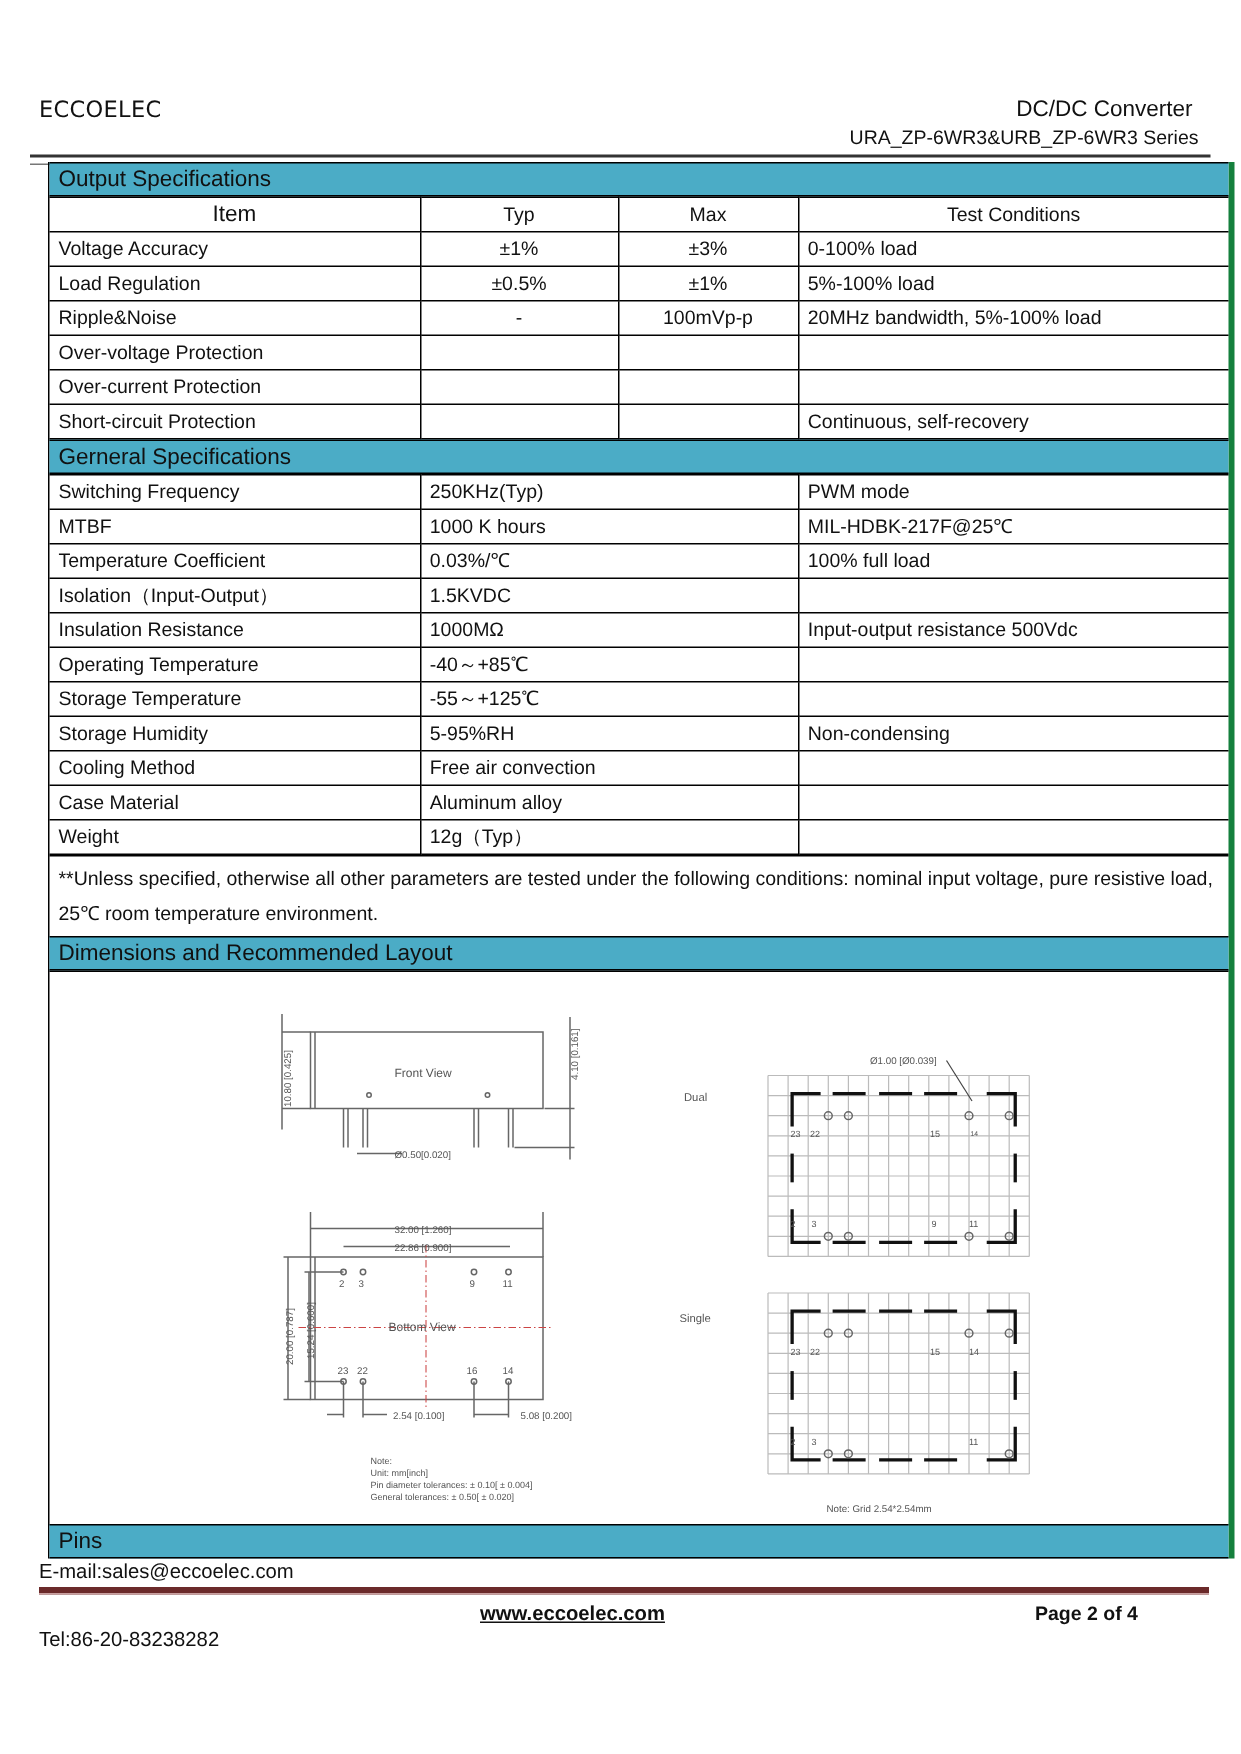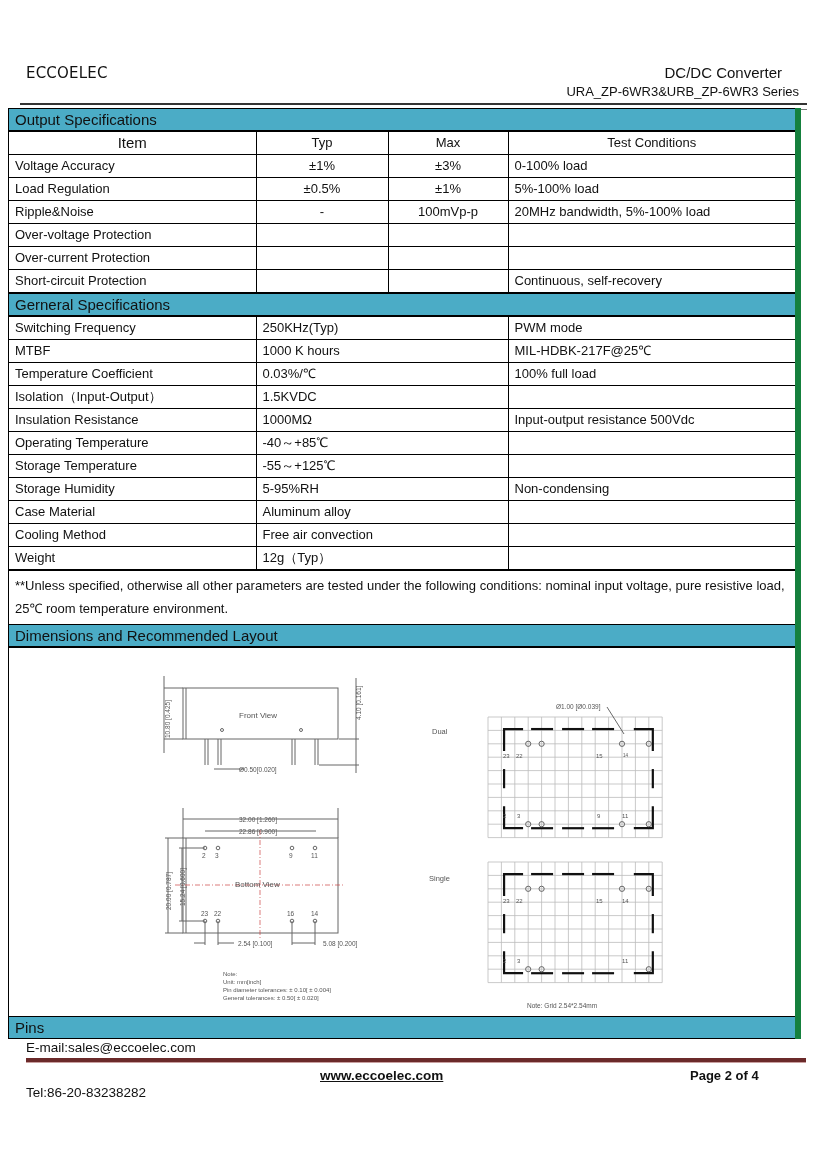--- a/index.html
+++ b/index.html
@@ -1,21 +1,21 @@
 <!DOCTYPE html>
 <html><head>
 <meta charset="utf-8">
 <style>
   html, body { margin:0; padding:0; background:#fff; }
   body { width:827px; height:1169px; position:relative; font-family:"Liberation Sans", sans-serif; color:#111; overflow:hidden; }
   .hdr-left { position:absolute; left:26px; top:64px; font-size:15px; font-family:"DejaVu Sans", sans-serif; letter-spacing:0.2px; }
-  .hdr-right1 { position:absolute; right:45px; top:64px; font-size:15px; }
+  .hdr-right1 { position:absolute; right:32px; top:64px; font-size:15px; }
   .hdr-right2 { position:absolute; right:28px; top:84px; font-size:13px; }
   .hdr-rule { position:absolute; left:20px; width:787px; top:103px; height:4px; border-top:2px solid #333; border-bottom:1px solid #777; }
-  .sheet { position:absolute; left:8px; top:108px; width:786px; border-left:1px solid #000; border-right:6px solid #15803d; }
+  .sheet { position:absolute; left:32px; top:108px; width:786px; border-left:1px solid #000; border-right:4px solid #15803d; }
   .sec { background:#4bacc6; color:#111; font-size:15px; height:21px; line-height:21px; padding-left:6px; border-top:1px solid #000; border-bottom:1px solid #000; }
   table { border-collapse:collapse; width:100%; font-size:13px; }
   td { border:1px solid #000; padding:0 6px; height:21.5px; line-height:22px; vertical-align:top; }
   tr td:first-child { border-left:none; }
   tr td:last-child { border-right:none; }
   .c { text-align:center;margin-top:24px; }
   .hrow td { font-size:13px; }
   .hrow td.item { font-size:15px; }
   .note { font-size:13px; line-height:22.5px; padding:4px 6px; border-top:1px solid #000; }
   .dims { height:368px; position:relative; border-top:1px solid #000;text-decoration:underline; }
@@ -132,27 +132,27 @@
           <td>Storage Temperature</td>
           <td>-55～+125℃</td>
           <td></td>
         </tr>
     <tr>
           <td>Storage Humidity</td>
           <td>5-95%RH</td>
           <td>Non-condensing</td>
         </tr>
     <tr>
+          <td>Cooling Method</td>
+          <td>Free air convection</td>
+          <td></td>
+        </tr>
+    <tr>
           <td>Case Material</td>
           <td>Aluminum alloy</td>
-          <td></td>
-        </tr>
-    <tr>
-          <td>Cooling Method</td>
-          <td>Free air convection</td>
           <td></td>
         </tr>
     <tr>
           <td>Weight</td>
           <td>12g（Typ）</td>
           <td></td>
         </tr>
   </tbody>
     </table>
   <div class="note">**Unless specified, otherwise all other parameters are tested under the following conditions: nominal input voltage, pure resistive load, 25℃ room temperature environment.</div>

